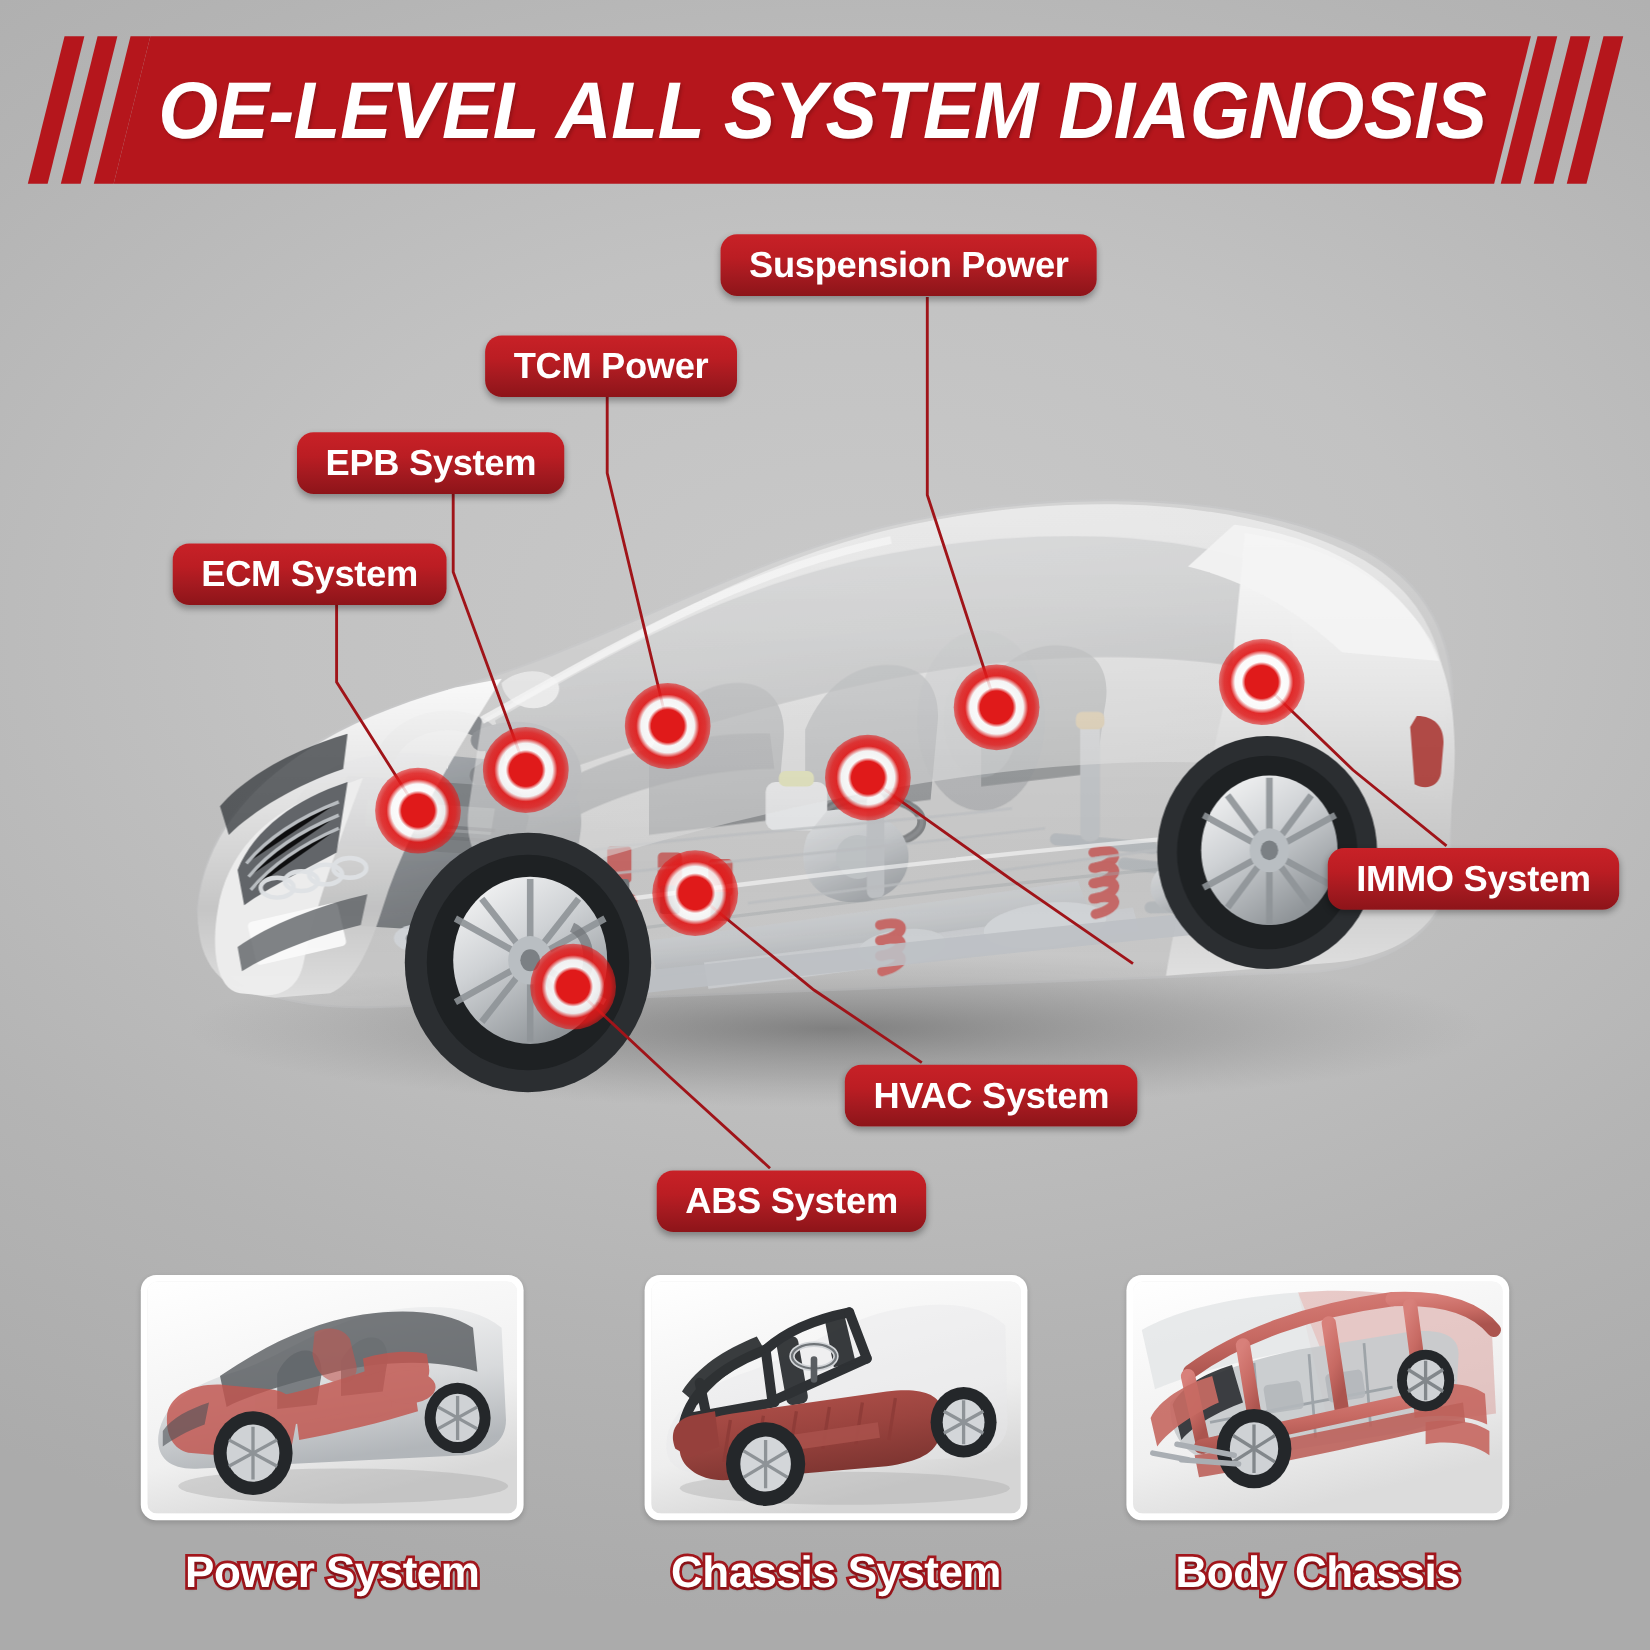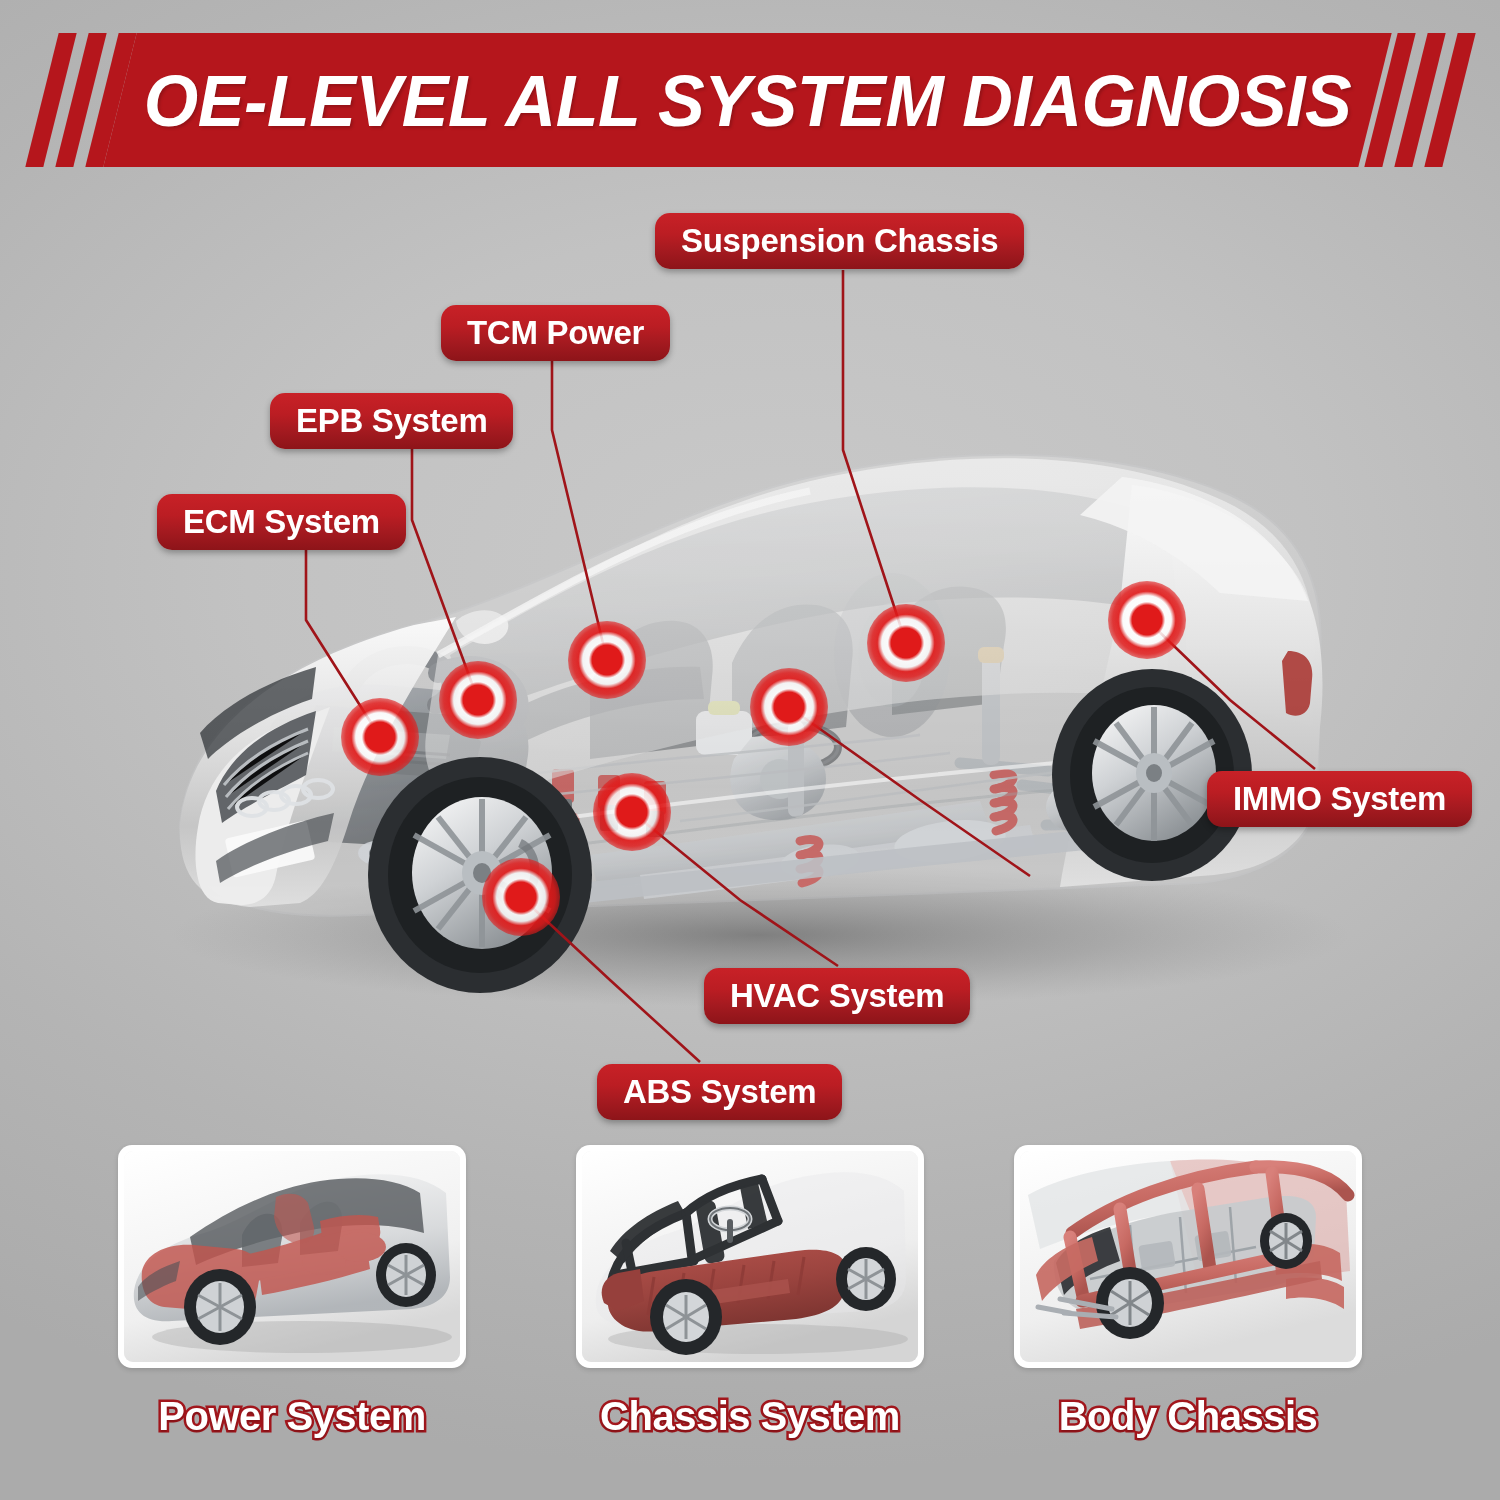--- a/index.html
+++ b/index.html
@@ -111,22 +111,23 @@
   }
 
   
   #cards {
     position: absolute;
     left: 0; top: 1145px;
     width: 1500px; height: 355px;
   }
   .card {
     position: absolute;
-    top: 0;
+    top: 14px;
     width: 348px;
+    margin-left: 10px;
   }
   .card.c0 { left: 118px; }
   .card.c1 { left: 576px; }
   .card.c2 { left: 1014px; }
 
   .card-frame {
     width: 348px; height: 223px;
     background: #ffffff;
     border-radius: 14px;
     padding: 6px;
@@ -447,26 +448,26 @@
 
   <div class="hotspot" style="left:906px; top:643px;"></div>
   <div class="hotspot" style="left:607px; top:660px;"></div>
   <div class="hotspot" style="left:478px; top:700px;"></div>
   <div class="hotspot" style="left:380px; top:737px;"></div>
   <div class="hotspot" style="left:1147px; top:620px;"></div>
   <div class="hotspot" style="left:789px; top:707px;"></div>
   <div class="hotspot" style="left:632px; top:812px;"></div>
   <div class="hotspot" style="left:521px; top:897px;"></div>
 
-  <div class="badge" style="left:655px; top:213px;">Suspension Chassis</div>
+  <div class="badge" style="left:655px; top:213px;">Suspension Power</div>
   <div class="badge" style="left:441px; top:305px;">TCM Power</div>
   <div class="badge" style="left:270px; top:393px;">EPB System</div>
   <div class="badge" style="left:157px; top:494px;">ECM System</div>
   <div class="badge" style="left:1207px; top:771px;">IMMO System</div>
-  <div class="badge" style="left:704px; top:968px;">HVAC System</div>
+  <div class="badge" style="left:768px; top:968px;">HVAC System</div>
   <div class="badge" style="left:597px; top:1064px;">ABS System</div>
 
   <div id="cards">
 
     <div class="card c0">
       <div class="card-frame">
         <div class="card-img">
           <svg viewBox="0 0 336 211" preserveAspectRatio="xMidYMid slice">
             <defs>
               <linearGradient id="pBg" x1="0" y1="0" x2="0.4" y2="1">

